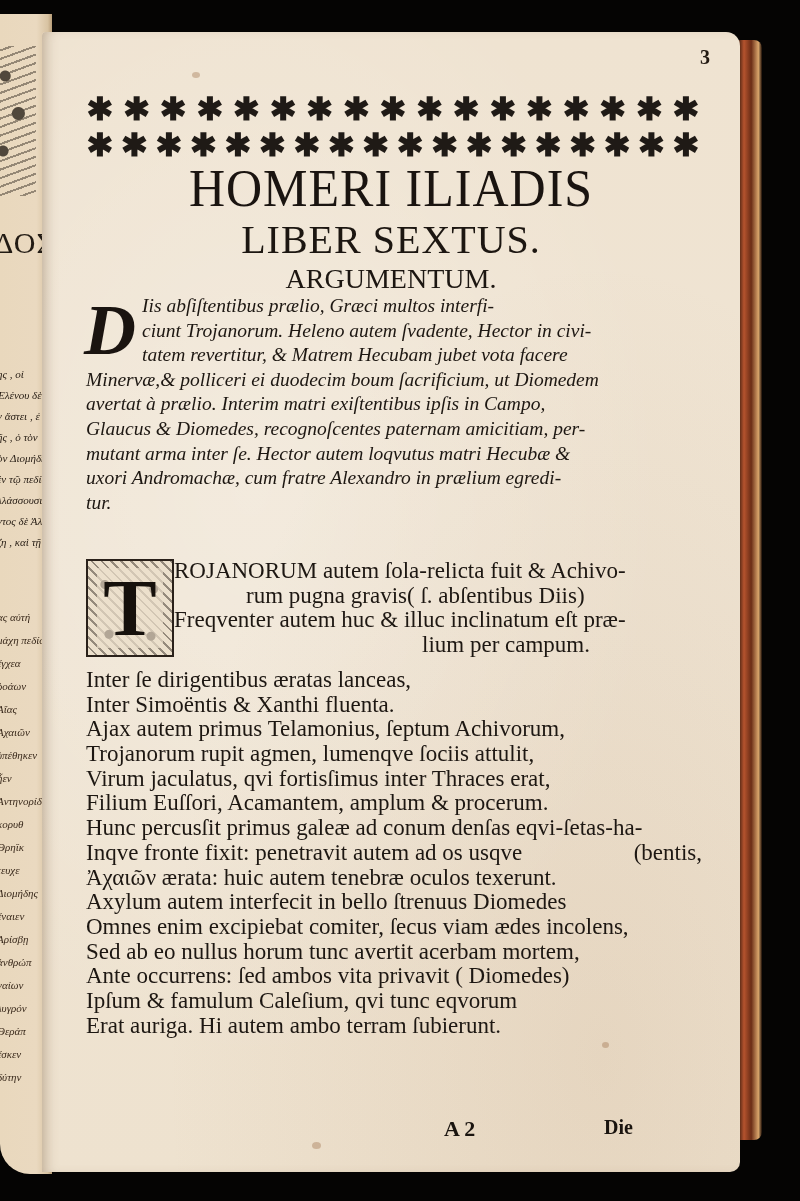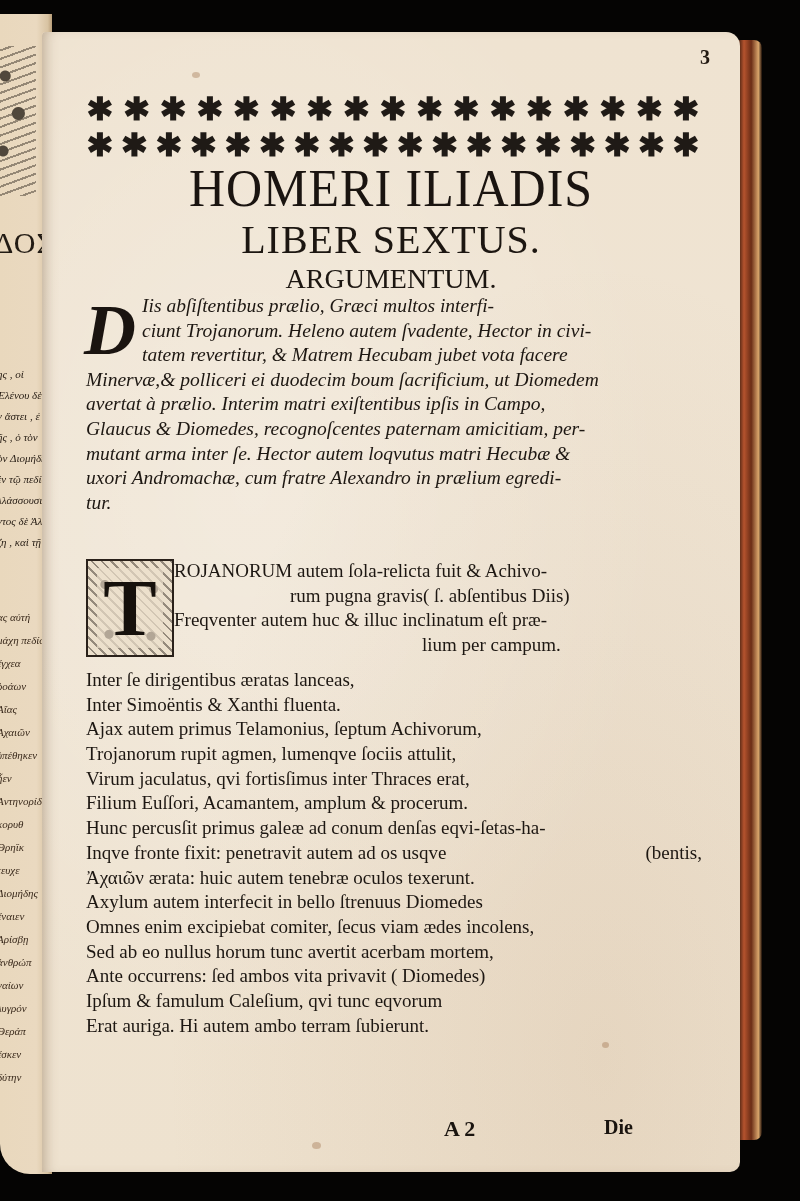--- a/index.html
+++ b/index.html
@@ -96,25 +96,25 @@
       repeating-linear-gradient(45deg, transparent 0 5px, rgba(42,33,26,.45) 5px 7px),
       #ece0cc;
     display: flex; align-items: center; justify-content: center;
   }
   .drop-t span {
     font-size: 80px; font-weight: bold; line-height: 80px; color: #16110c;
     background: rgba(236,224,204,.7); padding: 0 6px;
   }
   .verse {
     position: absolute; left: 44px; width: 620px;
-    font-size: 19px; line-height: 24.7px; color: #1d1712;
+    font-size: 23px; line-height: 24.7px; color: #1d1712;
   }
   .verse .vline { white-space: nowrap; height: 24.7px; position: relative; }
   .verse-head { top: 527px; left: 132px; }
-  .verse-head .vline.i1 { padding-left: 116px; }
+  .verse-head .vline.i1 { padding-left: 72px; }
   .verse-head .vline.i3 { padding-left: 248px; }
   .verse-main { top: 636px; }
   .marginal {
     position: absolute; right: 4px; top: 0; white-space: nowrap;
   }
   .signature {
     position: absolute; left: 402px; top: 1084px; font-size: 22px; font-weight: bold; color: #1a140f;
   }
   .catchword {
     position: absolute; left: 562px; top: 1084px; font-size: 20px; font-weight: bold; color: #1a140f;

